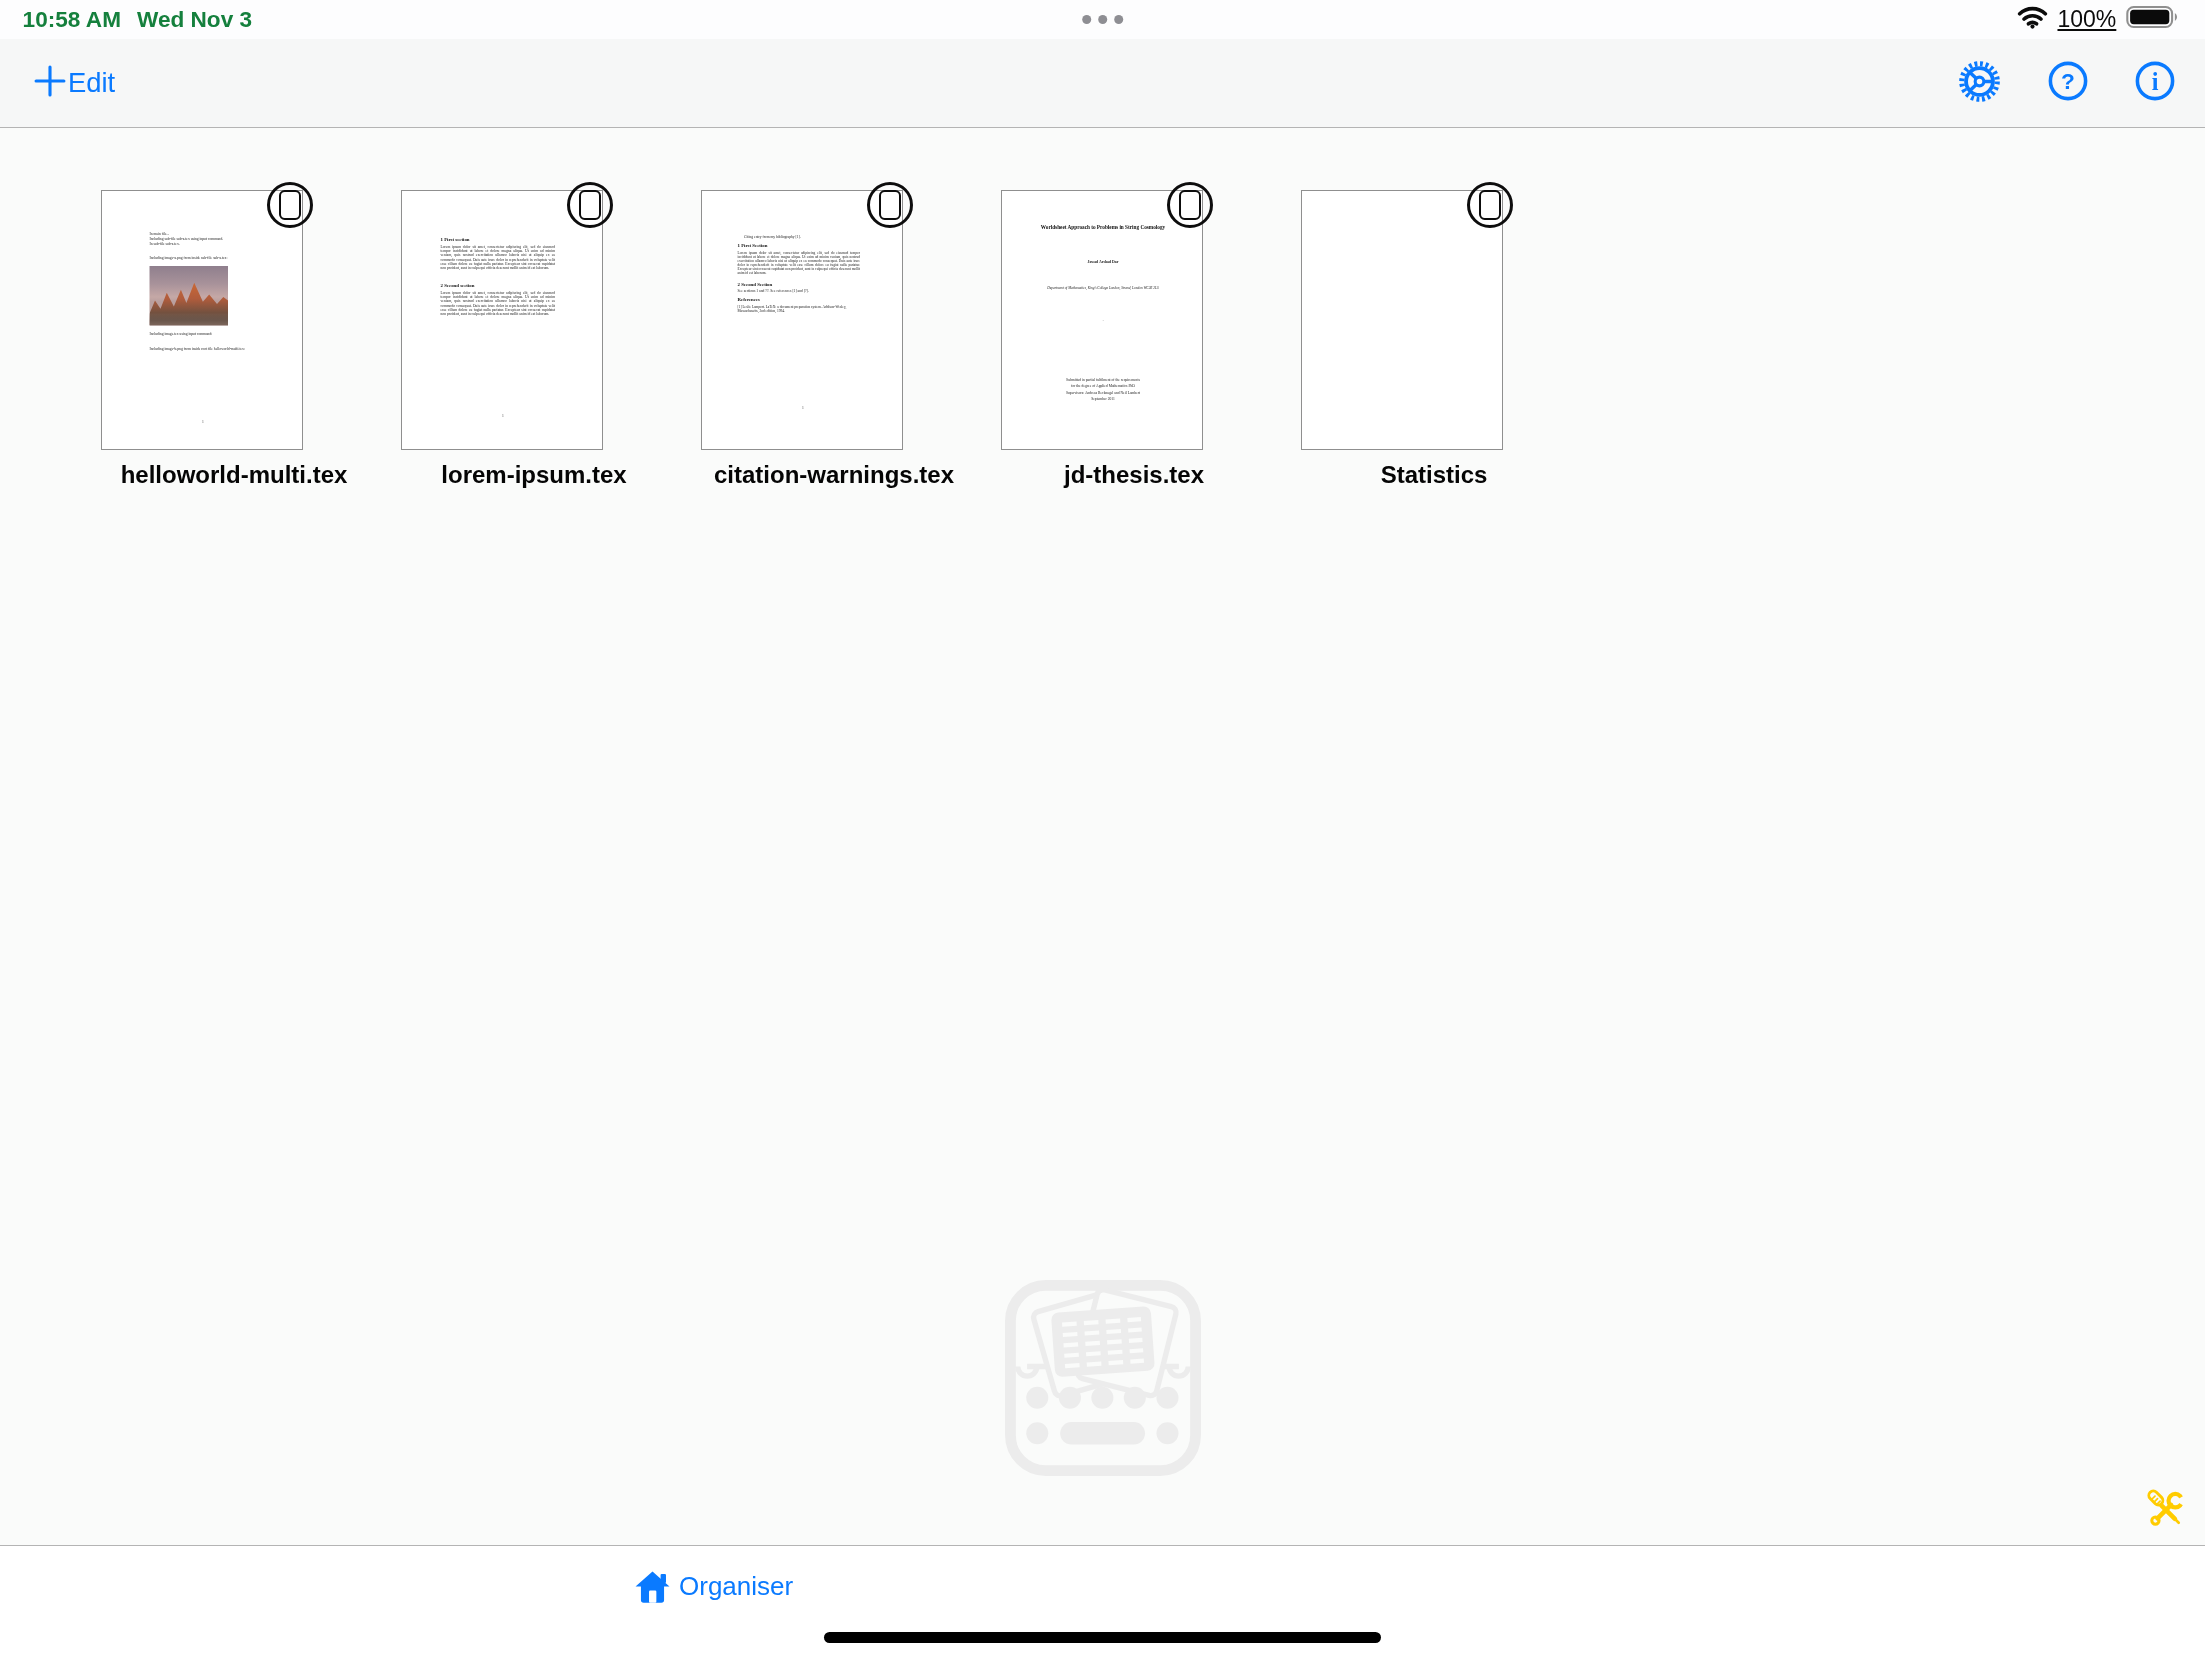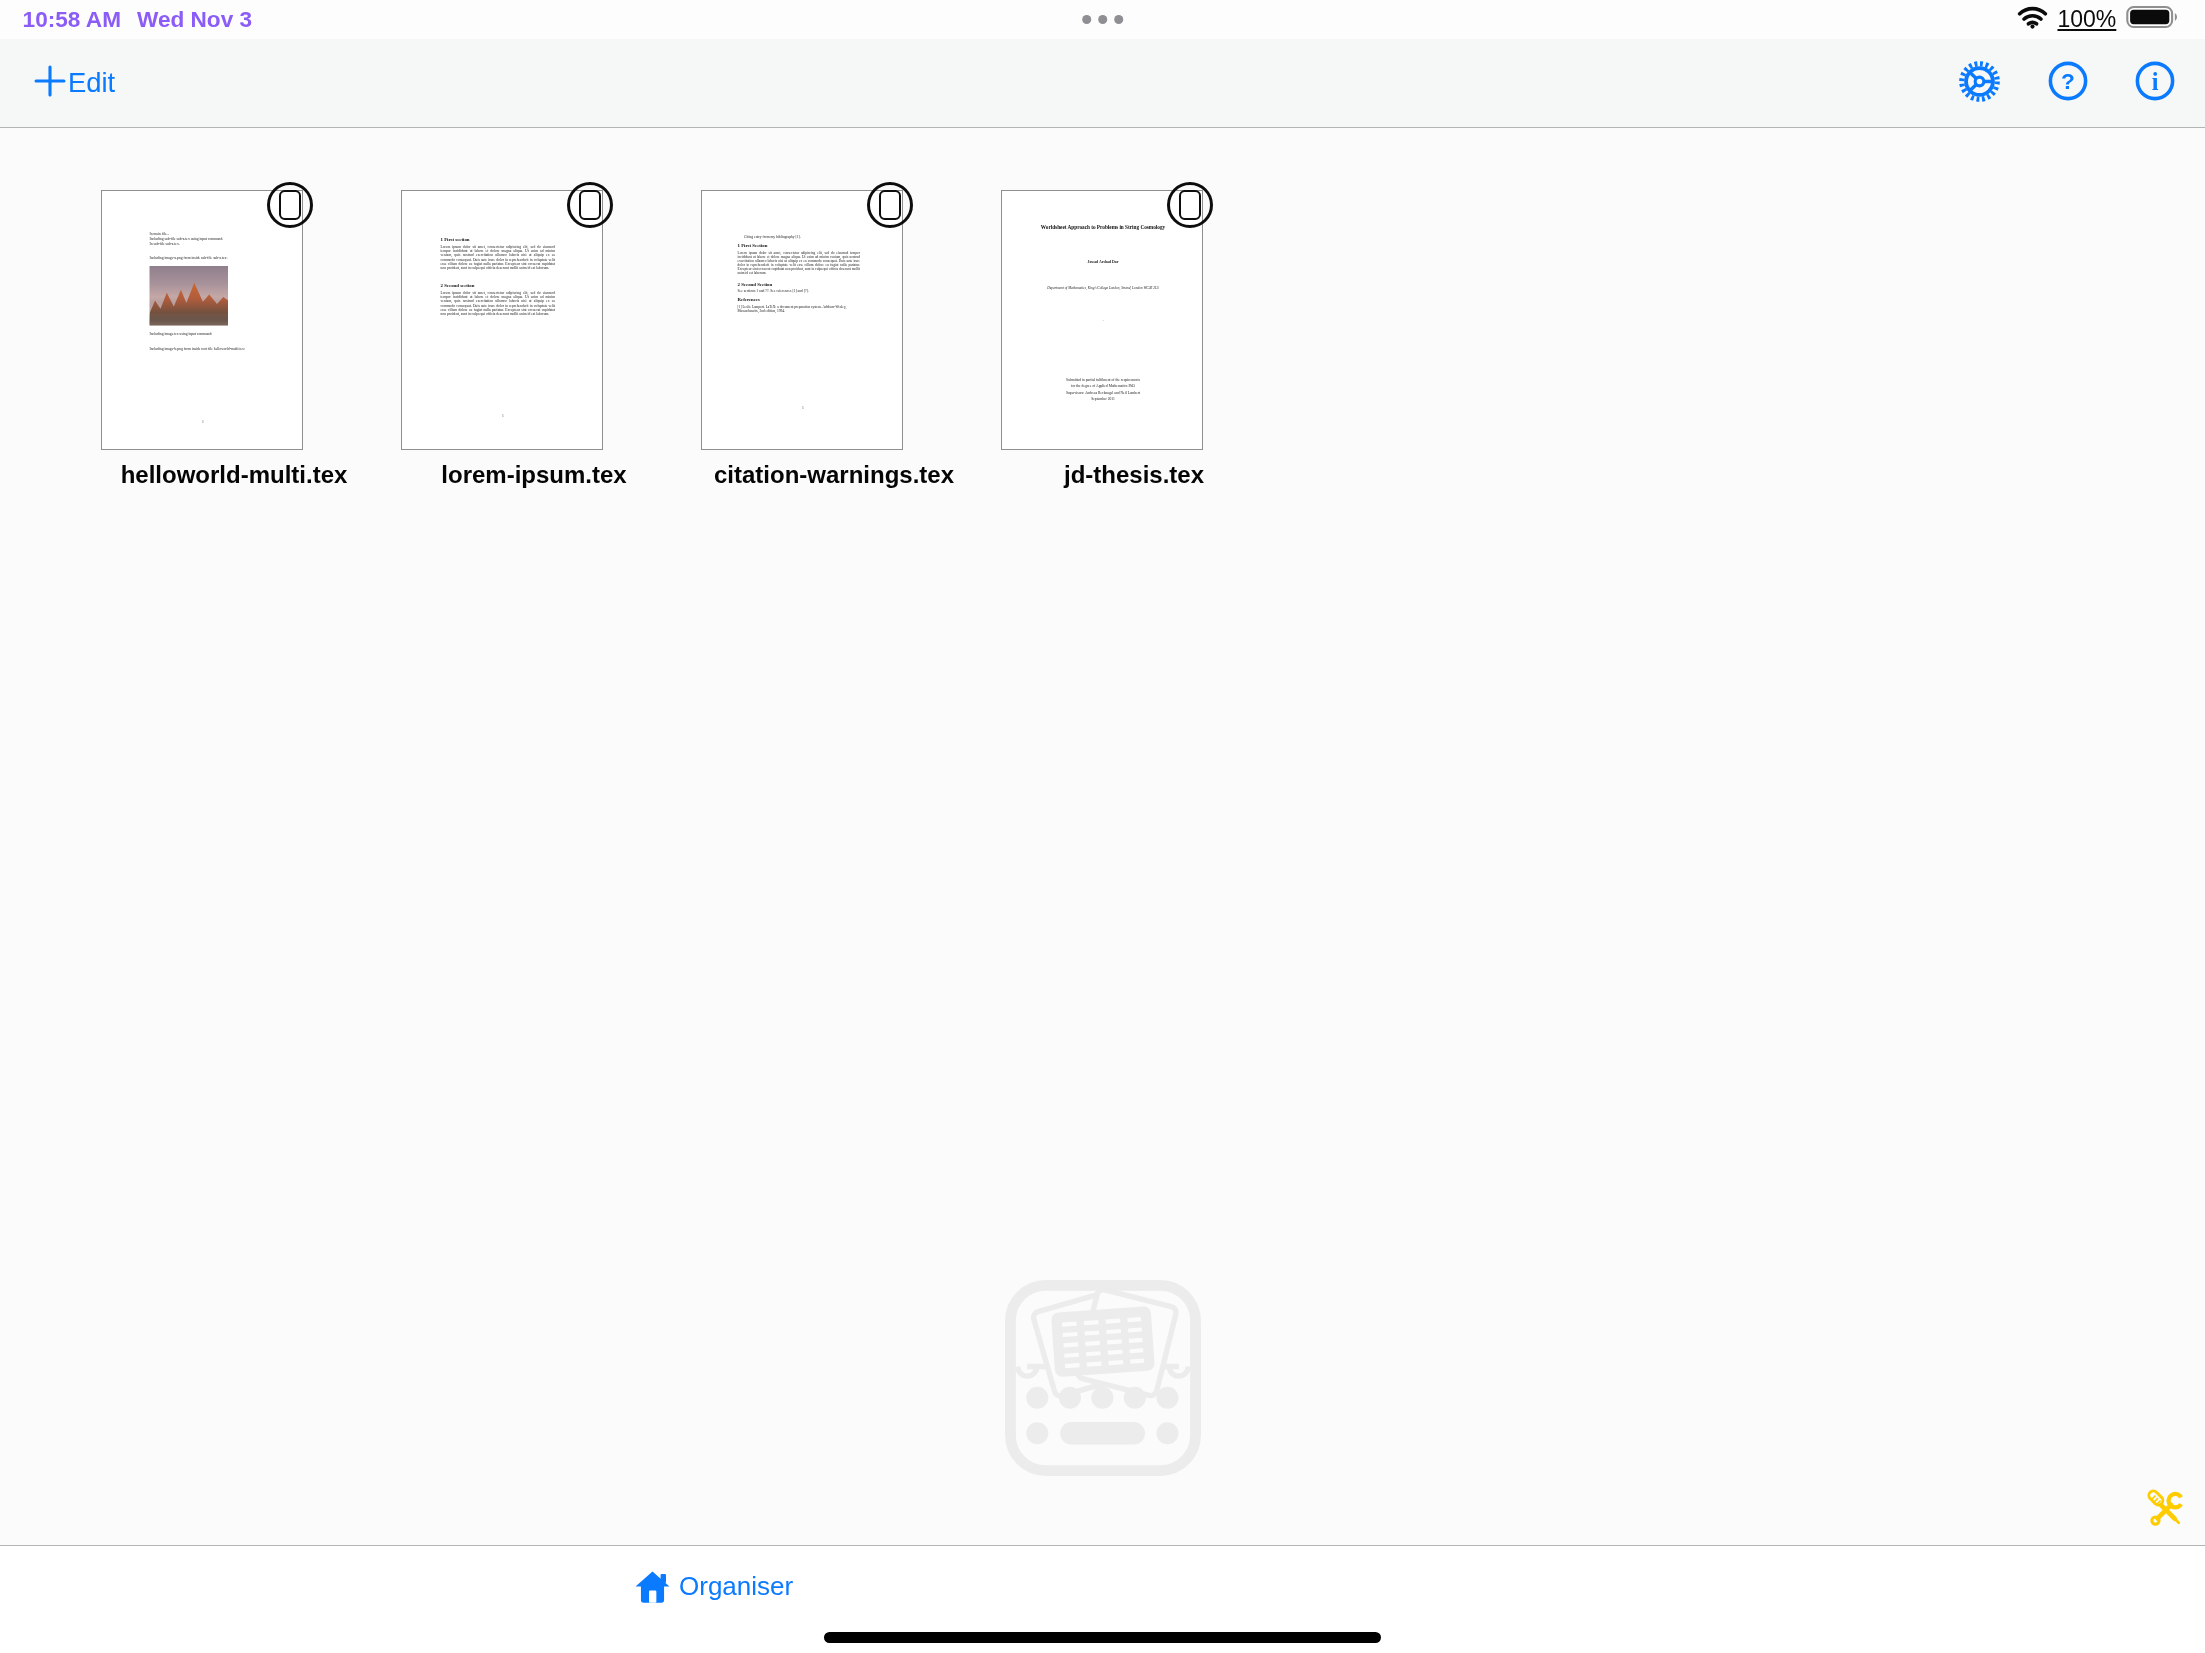--- a/index.html
+++ b/index.html
@@ -3,21 +3,21 @@
 <meta charset="utf-8">
 <style>
   * { margin:0; padding:0; box-sizing:border-box; }
   html,body { width:2205px; height:1653px; overflow:hidden; }
   body { font-family:"Liberation Sans","DejaVu Sans",sans-serif; background:#fafbfa; }
   .screen { position:relative; width:2205px; height:1653px; background:#fafbfa; }
 
   
   .status-bar { position:absolute; top:0; left:0; width:100%; height:39px; background:#fdfdfe; }
   .sb-left { position:absolute; left:22.6px; top:0; height:39px; display:flex; align-items:center; gap:16px;
-             font-size:22.6px; font-weight:600; color:#8b5cf6; }
+             font-size:22.6px; font-weight:600; color:#15803d; }
   .sb-dots { position:absolute; left:50%; top:15.3px; transform:translateX(-50%); display:flex; gap:7.3px; }
   .sb-dots i { width:9px; height:9px; border-radius:50%; background:#8e8e93; }
   .sb-right { position:absolute; right:26px; top:0; height:39px; display:flex; align-items:center; gap:9.7px;
               font-size:23px; color:#0b0b0b;text-decoration:underline; }
 
   
   .nav-bar { position:absolute; top:39px; left:0; width:100%; height:89px; background:#f6f7f7;
              border-bottom:1.6px solid #b4b4b4; }
   .nav-left { position:absolute; left:32px; top:0; height:87px; display:flex; align-items:center; }
   .edit-btn { font-size:27.4px; color:#0a7aff; background:none; border:none; cursor:pointer;
@@ -219,20 +219,28 @@
             <div>September 2011</div>
           </div>
         </div>
         <span class="badge">
             <i></i>
           </span>
       </div>
       <div class="file-name">jd-thesis.tex</div>
     </div>
 
+    <div class="file-card">
+      <div class="page">
+        <span class="badge">
+            <i></i>
+          </span>
+      </div>
+      <div class="file-name">Statistics</div>
+    </div>
 
   </div>
 
   <div class="watermark">
     <svg width="208" height="208" viewBox="0 0 100 100" fill="none">
       <rect x="5.5" y="5.5" width="89" height="89" rx="17" stroke="#ececec" stroke-width="5.2"></rect>
       <path d="M13.5 44.5 H86.5" stroke="#ececec" stroke-width="2.6"></path>
       <path d="M9 44.5 a4.6 4.6 0 0 0 9.2 0" stroke="#ececec" stroke-width="2.6"></path>
       <path d="M81.8 44.5 a4.6 4.6 0 0 0 9.2 0" stroke="#ececec" stroke-width="2.6"></path>
       <rect x="21" y="13" width="37" height="42" rx="3" transform="rotate(-16 39.5 34)" fill="#fafbfa" stroke="#ececec" stroke-width="2.6"></rect>

